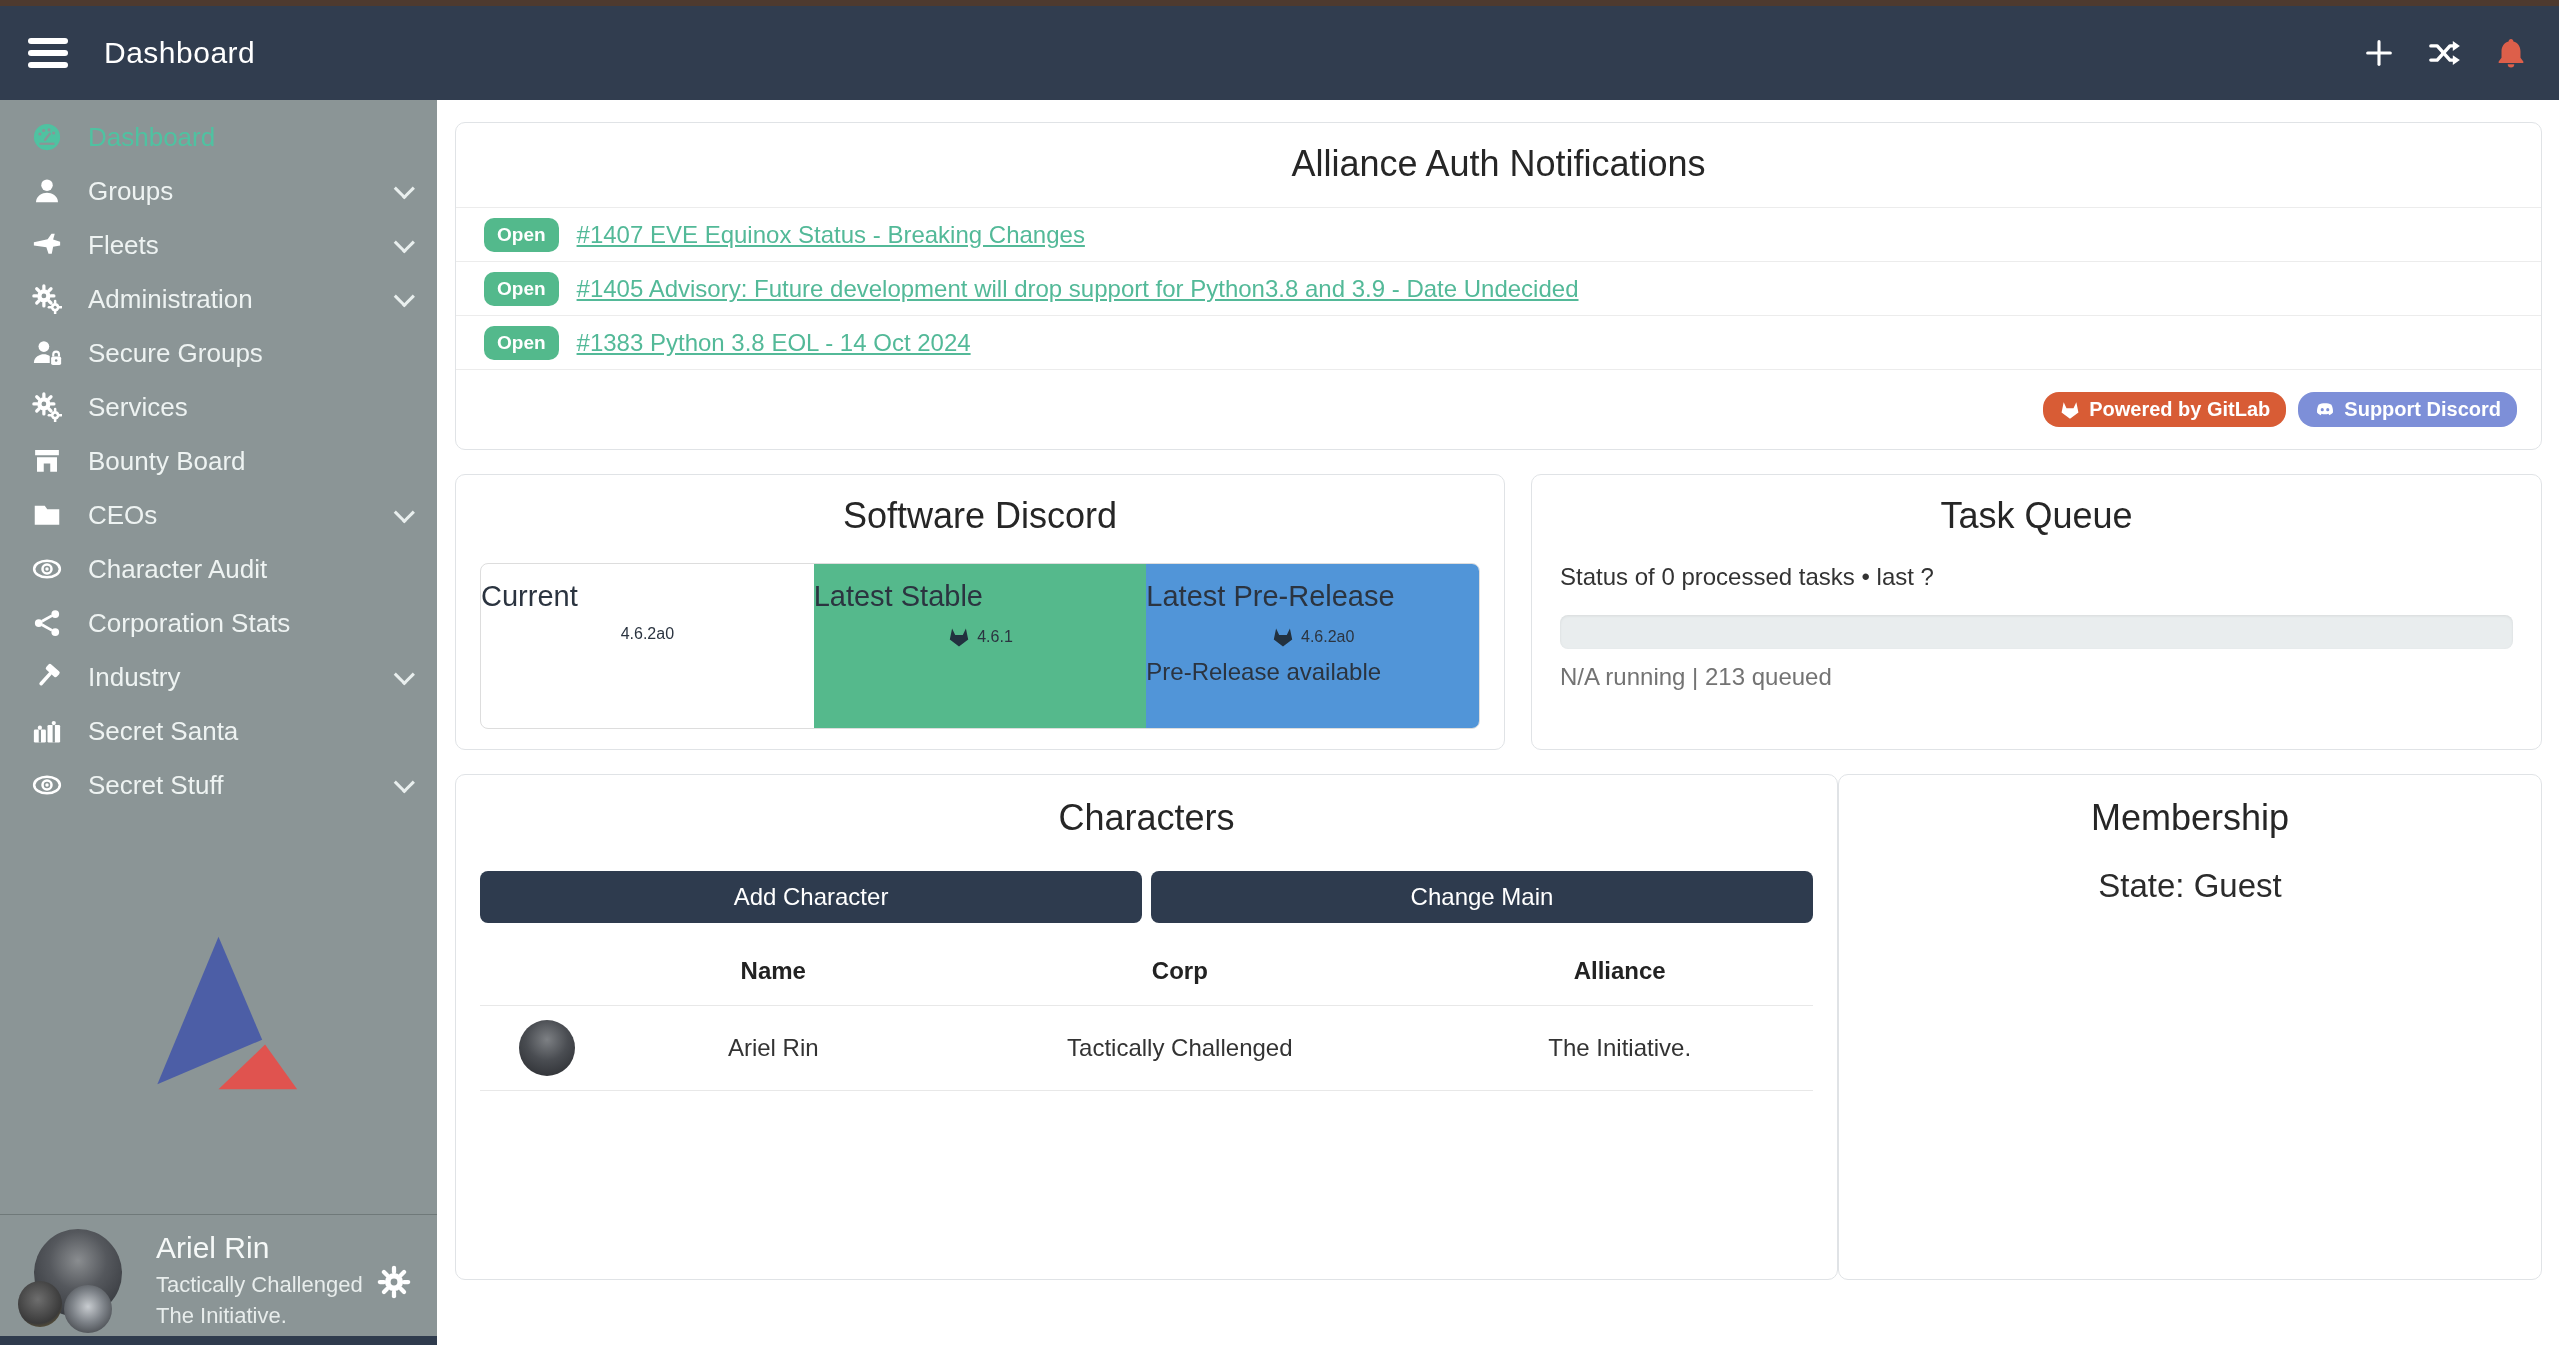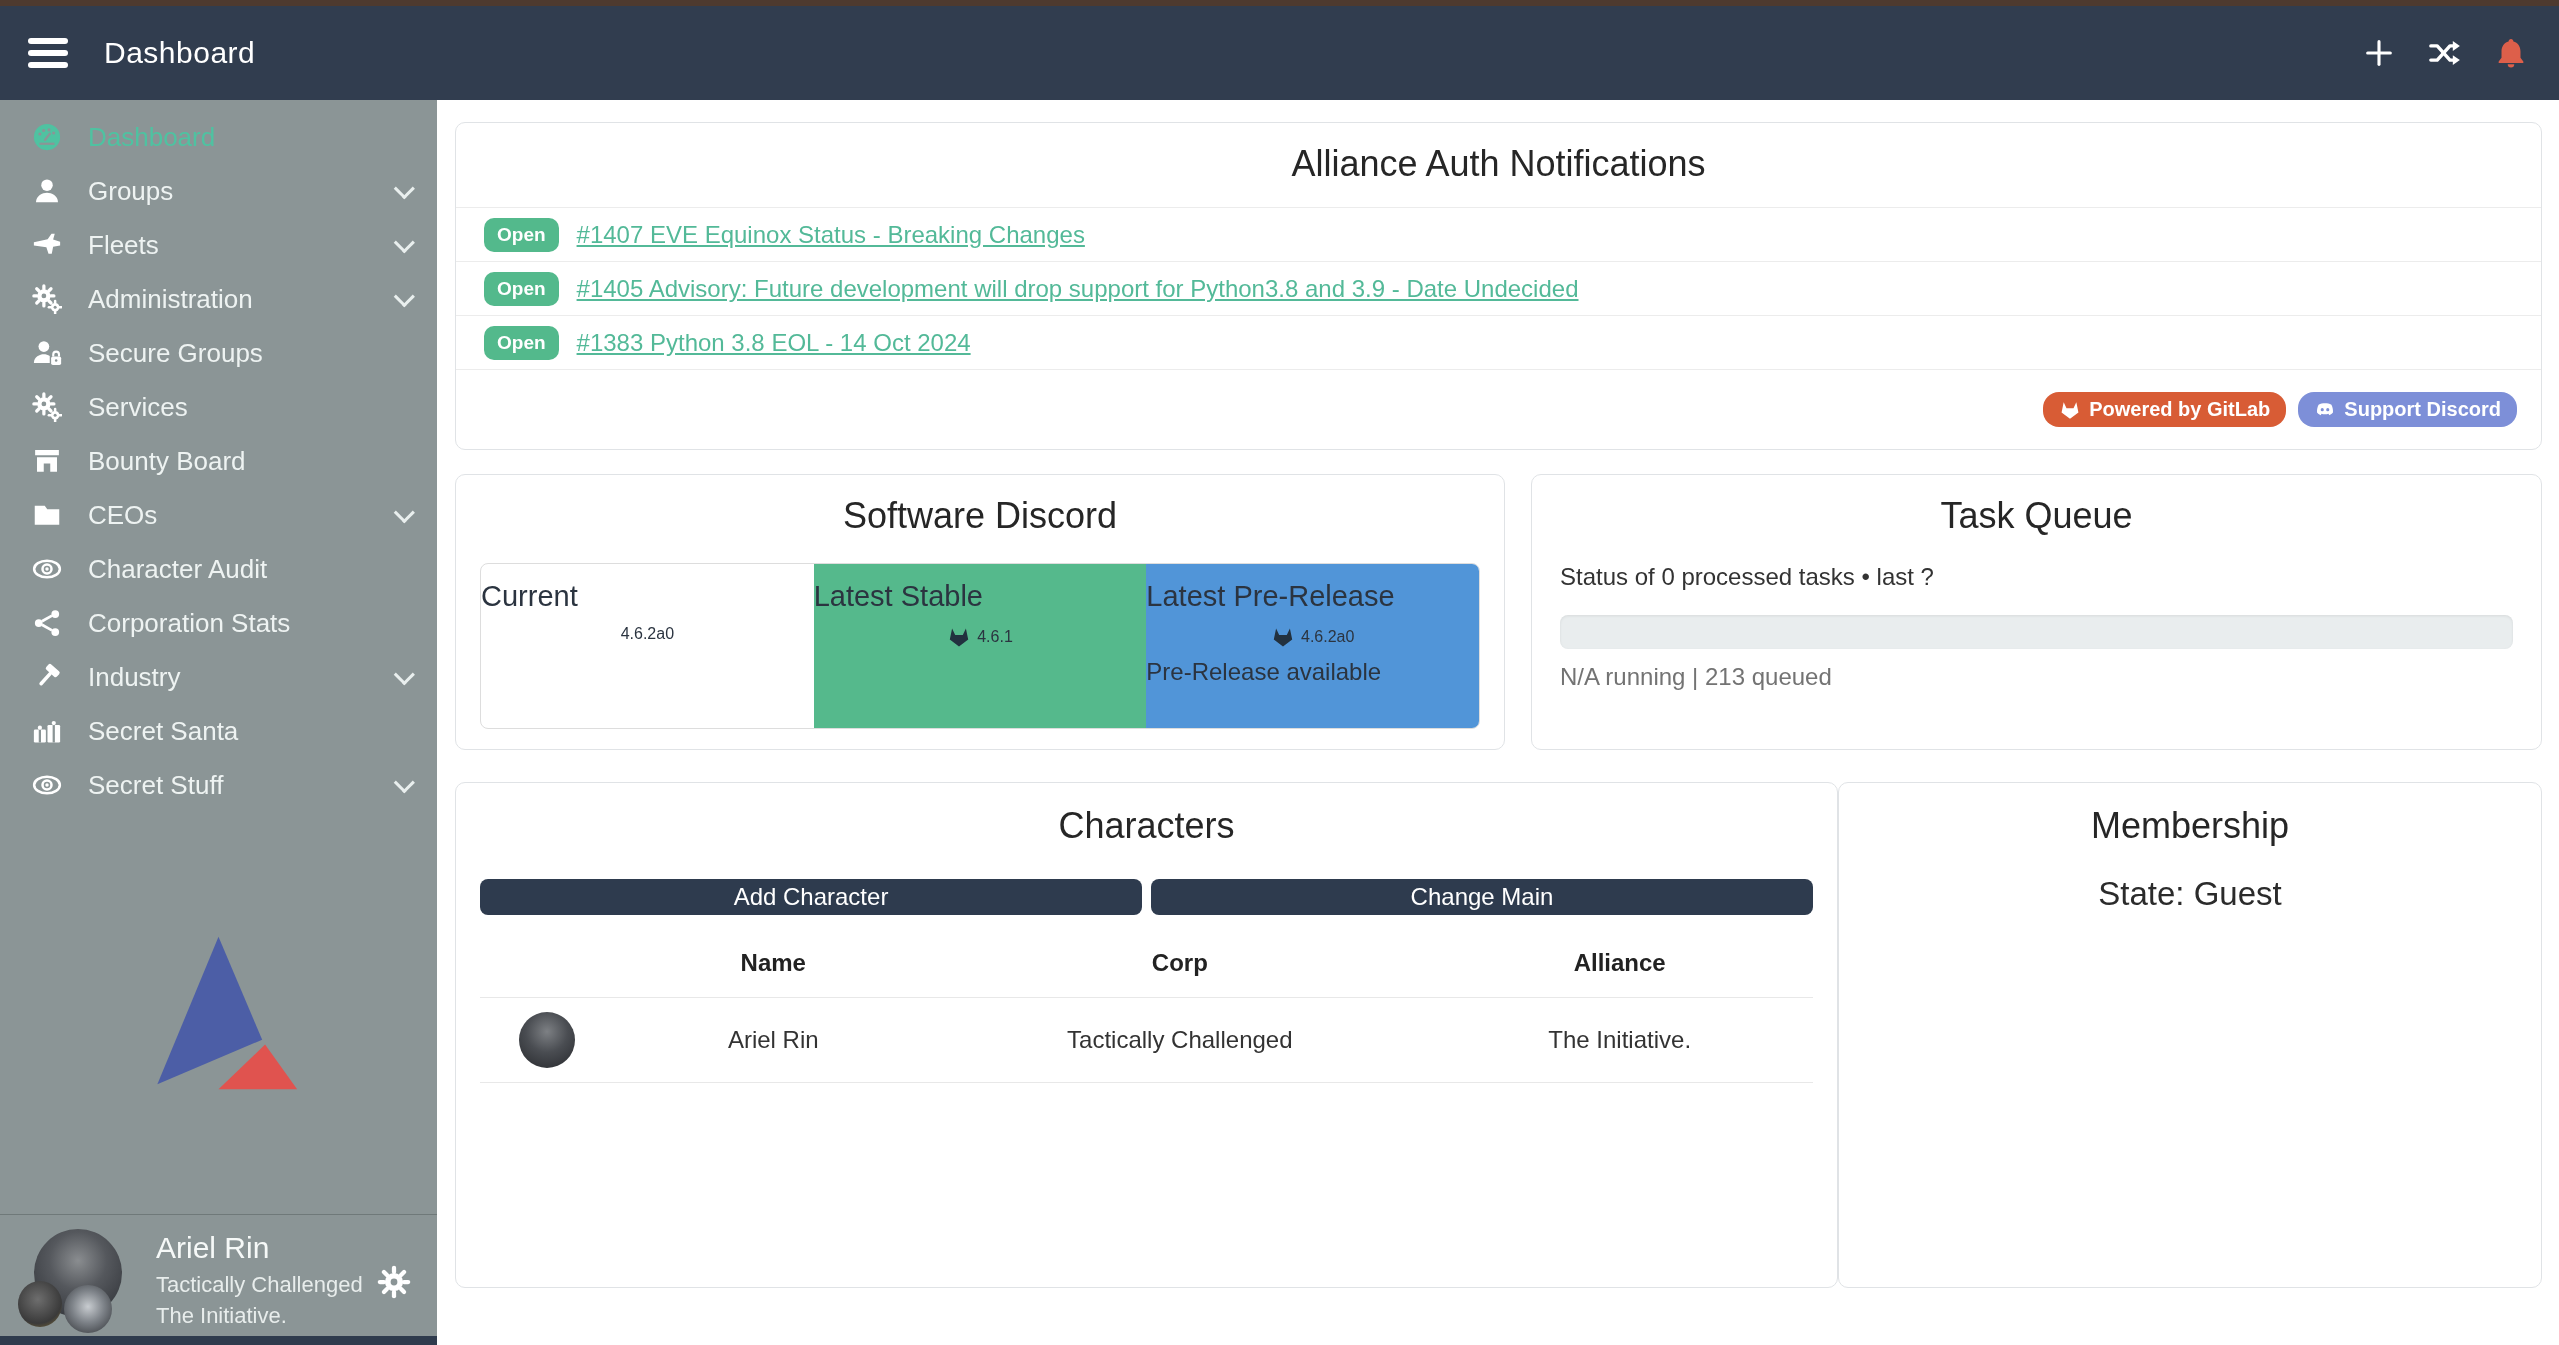--- a/index.html
+++ b/index.html
@@ -78,24 +78,24 @@
   .sv-ver { font-size:16px; color:#2b3440; margin-top:12px; display:flex; align-items:center; justify-content:center; gap:6px; }
   .sv-ver svg { width:24px; height:24px; fill:#22313f; }
   .sv-note { font-size:24px; color:#2b3440; margin-top:9px; }
 
   .tq-panel { flex:1; padding:20px 28px;margin-left:16px; }
   .tq-status { font-size:24px; color:#333; margin-top:26px; }
   .tq-bar { margin-top:24px; height:34px; background:#e9edee; border-radius:8px; box-shadow:inset 0 1px 3px rgba(0,0,0,.08); overflow:hidden; }
   .tq-bar-fill { height:100%; background:#53b98c; width:0%; }
   .tq-queue { font-size:24px; color:#737373; margin-top:14px; }
 
-  .row3 { display:flex; margin-top:32px; }
+  .row3 { display:flex; margin-top:24px; }
   .chars-panel { width:1383px; flex:none; height:506px; padding:22px 24px; }
   .char-buttons { display:flex; gap:9px; margin-top:32px; }
-  .char-btn { flex:1; height:36px; background:#2e3b4e; color:#fff; font-size:24px; border:none; border-radius:8px; cursor:pointer; font-family:inherit; }
+  .char-btn { flex:1; height:52px; background:#2e3b4e; color:#fff; font-size:24px; border:none; border-radius:8px; cursor:pointer; font-family:inherit; }
   .char-table { width:100%; margin-top:16px; border-collapse:collapse; }
   .char-table th { font-size:24px; font-weight:700; color:#222; text-align:center; padding:18px 0 20px 0; border-bottom:1px solid #e8e8e8; }
   .char-table td { font-size:24px; color:#333; text-align:center; padding:14px 0; border-bottom:1px solid #e8e8e8; }
   .col-avatar { width:10%; } .col-name { width:24%; } .col-corp { width:37%; } .col-alliance { width:29%; }
   .char-avatar { width:56px; height:56px; border-radius:50%; margin:0 auto;
       background:radial-gradient(circle at 50% 35%, #7d8084 0%, #4a4d52 45%, #26282c 100%); }
 
   .mem-panel { flex:1; height:506px; padding:22px 24px; }
   .mem-state { text-align:center; font-size:33px; color:#2b2b2b; margin-top:28px; }
   .mem-groups { margin-top:22px; }

